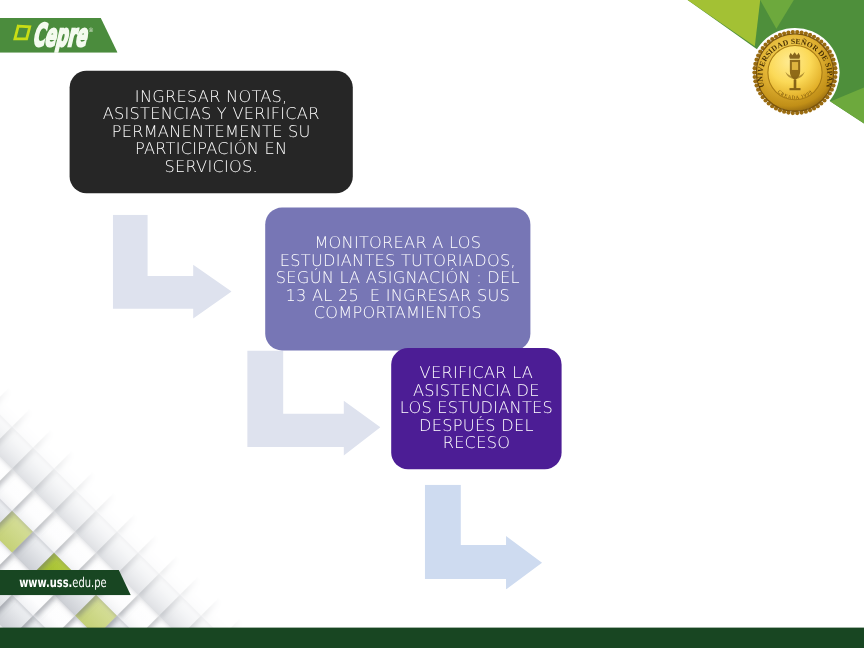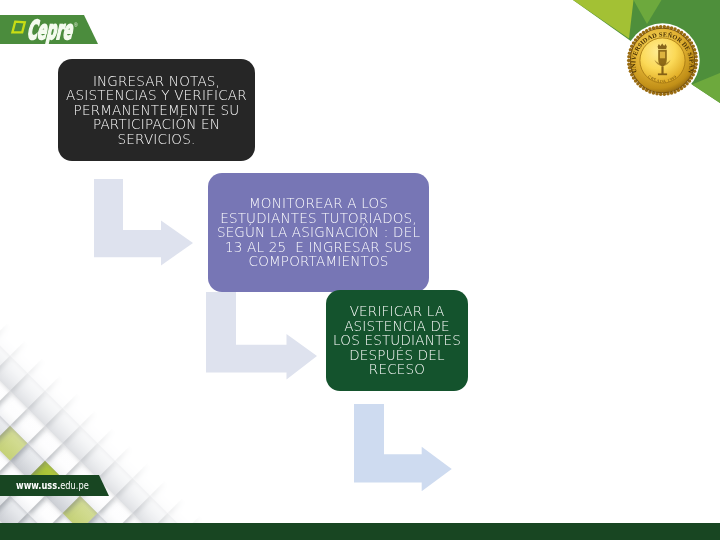--- a/index.html
+++ b/index.html
@@ -6,23 +6,23 @@
   html,body{margin:0;padding:0;background:#fff;}
   body{width:720px;height:540px;overflow:hidden;
        font-family:"Liberation Sans",sans-serif;}
   #slide{position:relative;width:720px;height:540px;overflow:hidden;background:#fff;}
   #bg{position:absolute;left:0;top:0;width:720px;height:540px;}
   .step{position:absolute;border-radius:14px;display:flex;align-items:center;
         justify-content:center;text-align:center;color:#fff;box-sizing:border-box;}
   .step span{display:block;font-family:"DejaVu Sans",sans-serif;font-size:13.5px;
              line-height:14.6px;font-weight:200;letter-spacing:.2px;}
   .arrow{position:absolute;}
-  #b1{left:58px;top:59px;width:197px;height:102px;background:#262626;}
-  #b2{left:208px;top:173px;width:221px;height:119px;background:#7776b5;}
-  #b3{left:326px;top:290px;width:142px;height:101px;background:#14532d;}
+  #b1{left:58px;top:59px;width:236px;height:102px;background:#262626;}
+  #b2{left:221px;top:173px;width:221px;height:119px;background:#7776b5;}
+  #b3{left:326px;top:290px;width:142px;height:101px;background:#4c1d95;}
   #b4{left:461px;top:404px;width:143px;height:101px;background:#b33b7c;
       align-items:flex-start;padding-top:13px;}
   #b4 span{font-size:11.4px;line-height:13.3px;}
   #a1{left:94px;top:179px;width:99px;height:87px;}
   #a2{left:206px;top:291.5px;width:111px;height:88px;}
   #a3{left:354px;top:404px;width:98px;height:87px;}
   #logo{position:absolute;left:0;top:15px;width:98px;height:29px;}
   #footerbar{position:absolute;left:0;top:475px;width:112px;height:21px;}
   #seal{position:absolute;left:623px;top:21px;width:79px;height:79px;}
 </style>

